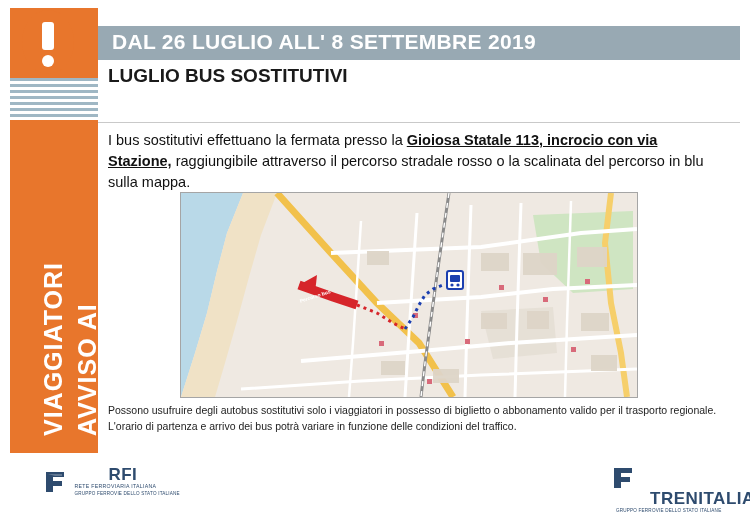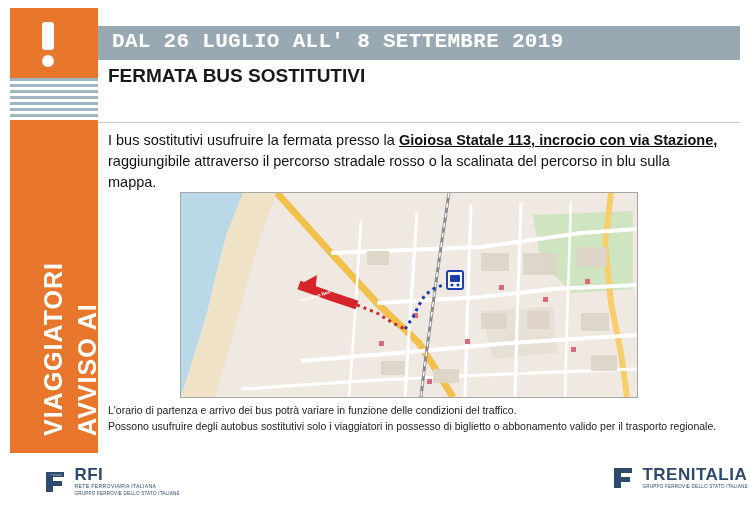--- a/index.html
+++ b/index.html
@@ -110,21 +110,20 @@
     background: #98a9b3;
   }
   .header-band-text {
     position: absolute;
     left: 112px;
     top: 30px;
     color: #ffffff;
     font-weight: bold;
     font-size: 21px;
     letter-spacing: 0.3px;
-    font-family: Liberation Mono, monospace;
   }
   .title-block {
     position: absolute;
     left: 108px;
     top: 64px;
     width: 620px;
   }
   .title-line1 {
     font-weight: bold;
     font-size: 19px;
@@ -201,20 +200,21 @@
     display: inline-block;
     vertical-align: middle;
     margin-left: 4px;
   }
   .logo-main {
     font-weight: bold;
     font-size: 17px;
     color: #2e4b6e;
     letter-spacing: 0.5px;
     line-height: 17px;
+    margin-left: 34px;
   }
   .logo-sub {
     font-size: 5.2px;
     color: #2e4b6e;
     letter-spacing: 0.3px;
     line-height: 7px;
     text-transform: uppercase;
   }
   .logo-sub2 {
     font-size: 4.6px;
@@ -245,27 +245,27 @@
   <div class="sidebar-stripes"></div>
   <div class="sidebar-vertical-text">
     <div class="vert-inner">AVVISO AI</div>
     <div class="vert-line2">VIAGGIATORI</div>
   </div>
 
   <div class="header-band"></div>
   <div class="header-band-text">DAL 26 LUGLIO ALL' 8 SETTEMBRE 2019</div>
 
   <div class="title-block">
-    <div class="title-line1">FERMATA BUS SOSTITUTIVI</div>
+    <div class="title-line1">LUGLIO BUS SOSTITUTIVI</div>
   </div>
 
   <div class="sep-line"></div>
 
   <div class="body-text">
-    <span>I bus sostitutivi usufruire la fermata presso la </span><b><u>Gioiosa Statale 113, incrocio con via Stazione,</u></b><span> raggiungibile attraverso il percorso stradale rosso o la scalinata del percorso in blu sulla mappa.</span>
+    <span>I bus sostitutivi effettuano la fermata presso la </span><b><u>Gioiosa Statale 113, incrocio con via Stazione,</u></b><span> raggiungibile attraverso il percorso stradale rosso o la scalinata del percorso in blu sulla mappa.</span>
   </div>
 
   <div class="map-frame">
     <svg class="map-svg" width="456" height="204" viewBox="0 0 456 204" xmlns="http://www.w3.org/2000/svg">
 
       <rect x="0" y="0" width="456" height="204" fill="#efe9e2"></rect>
 
       <path d="M0,0 L62,0 L46,40 L36,78 L26,120 L14,160 L0,204 Z" fill="#b9d9e8"></path>
 
       <path d="M62,0 L96,0 L80,42 L68,84 L56,128 L44,170 L34,204 L0,204 L14,160 L26,120 L36,78 L46,40 Z" fill="#f0e2c6"></path>
@@ -324,22 +324,22 @@
 
       <rect x="266" y="78" width="16" height="18" rx="2" fill="#ffffff" stroke="#1b3fb0" stroke-width="2"></rect>
       <rect x="269" y="82" width="10" height="7" rx="1" fill="#1b3fb0"></rect>
       <circle cx="271" cy="92" r="1.6" fill="#1b3fb0"></circle>
       <circle cx="277" cy="92" r="1.6" fill="#1b3fb0"></circle>
     </svg>
     <div class="map-label-red" style="left:118px; top:100px;">Percorso bus</div>
   </div>
 
   <div class="map-note">
+    <div>Possono usufruire degli autobus sostitutivi solo i viaggiatori in possesso di biglietto o abbonamento valido per il trasporto regionale.</div>
     <div>L'orario di partenza e arrivo dei bus potrà variare in funzione delle condizioni del traffico.</div>
-    <div>Possono usufruire degli autobus sostitutivi solo i viaggiatori in possesso di biglietto o abbonamento valido per il trasporto regionale.</div>
   </div>
 
   <div class="rfi-logo">
     <span class="logo-mark">
       <svg width="22" height="24" viewBox="0 0 22 24" xmlns="http://www.w3.org/2000/svg">
         <path d="M2,2 L20,2 L20,7 L9,7 L9,11 L18,11 L18,16 L9,16 L9,22 L2,22 Z" fill="#2e4b6e"></path>
         <path d="M4,4 L18,4 L18,6 L11,6 Z" fill="#ffffff" opacity="0.25"></path>
       </svg>
     </span>
     <span class="logo-text">

